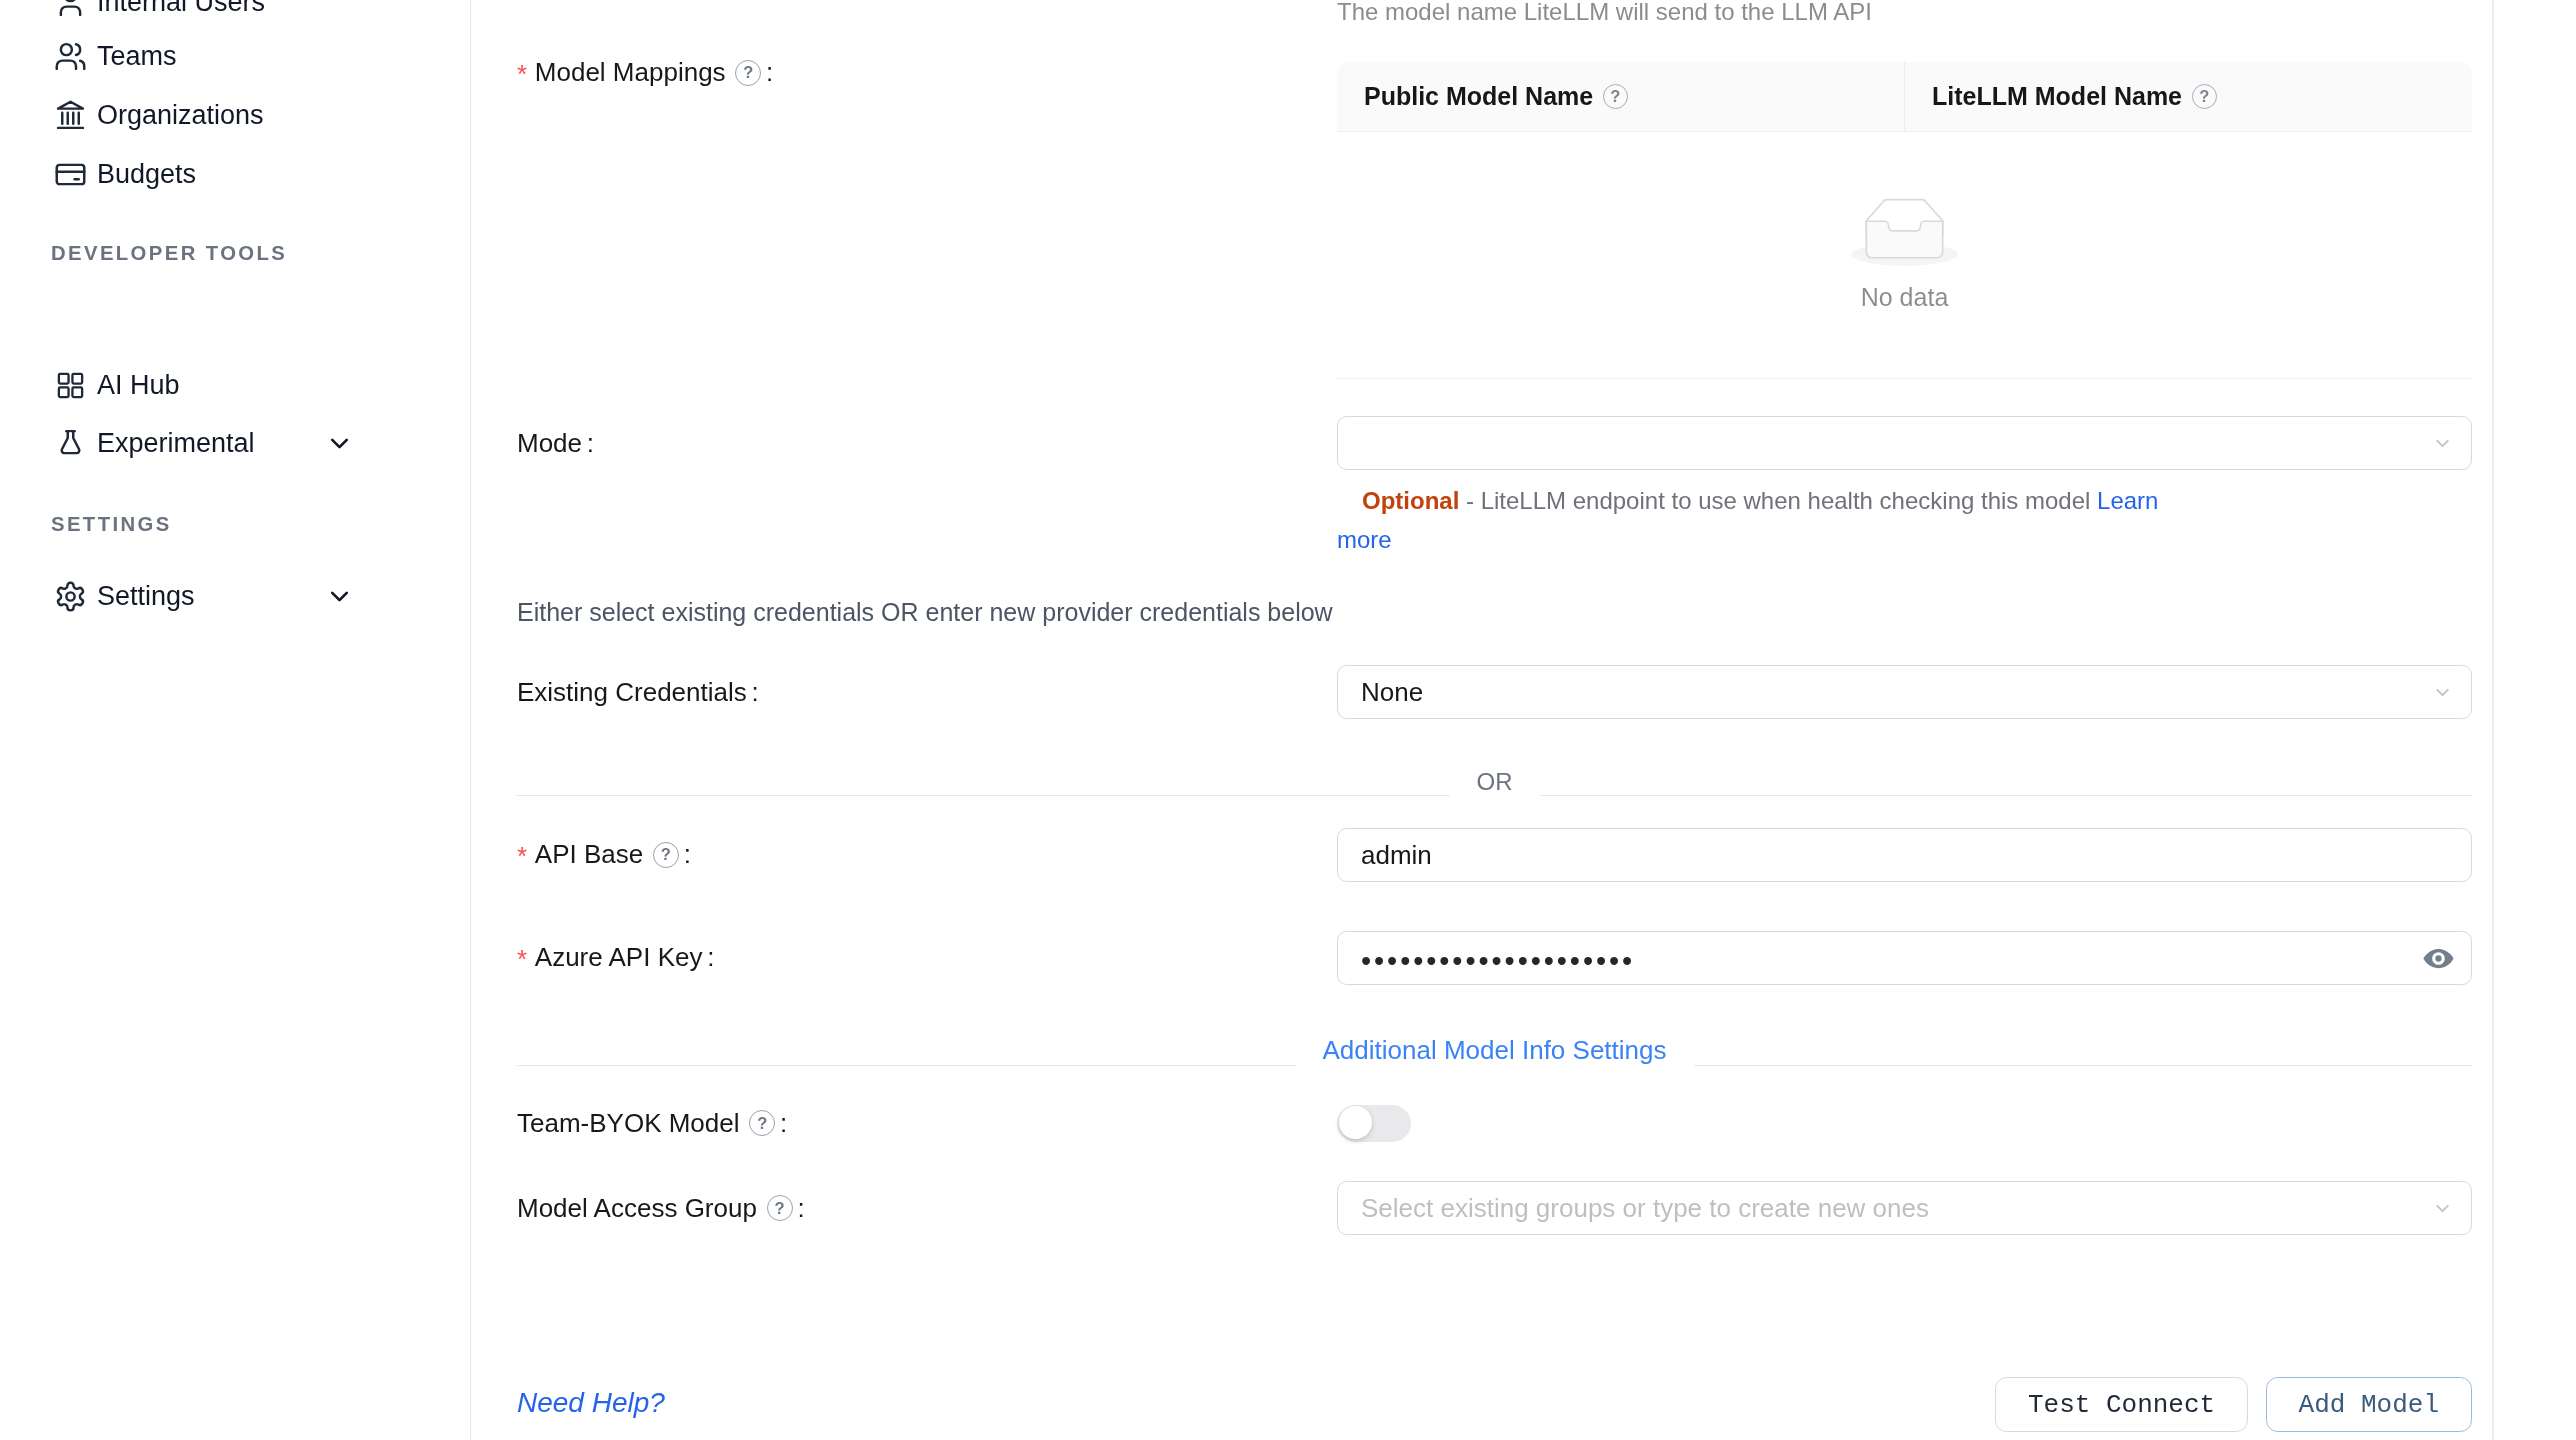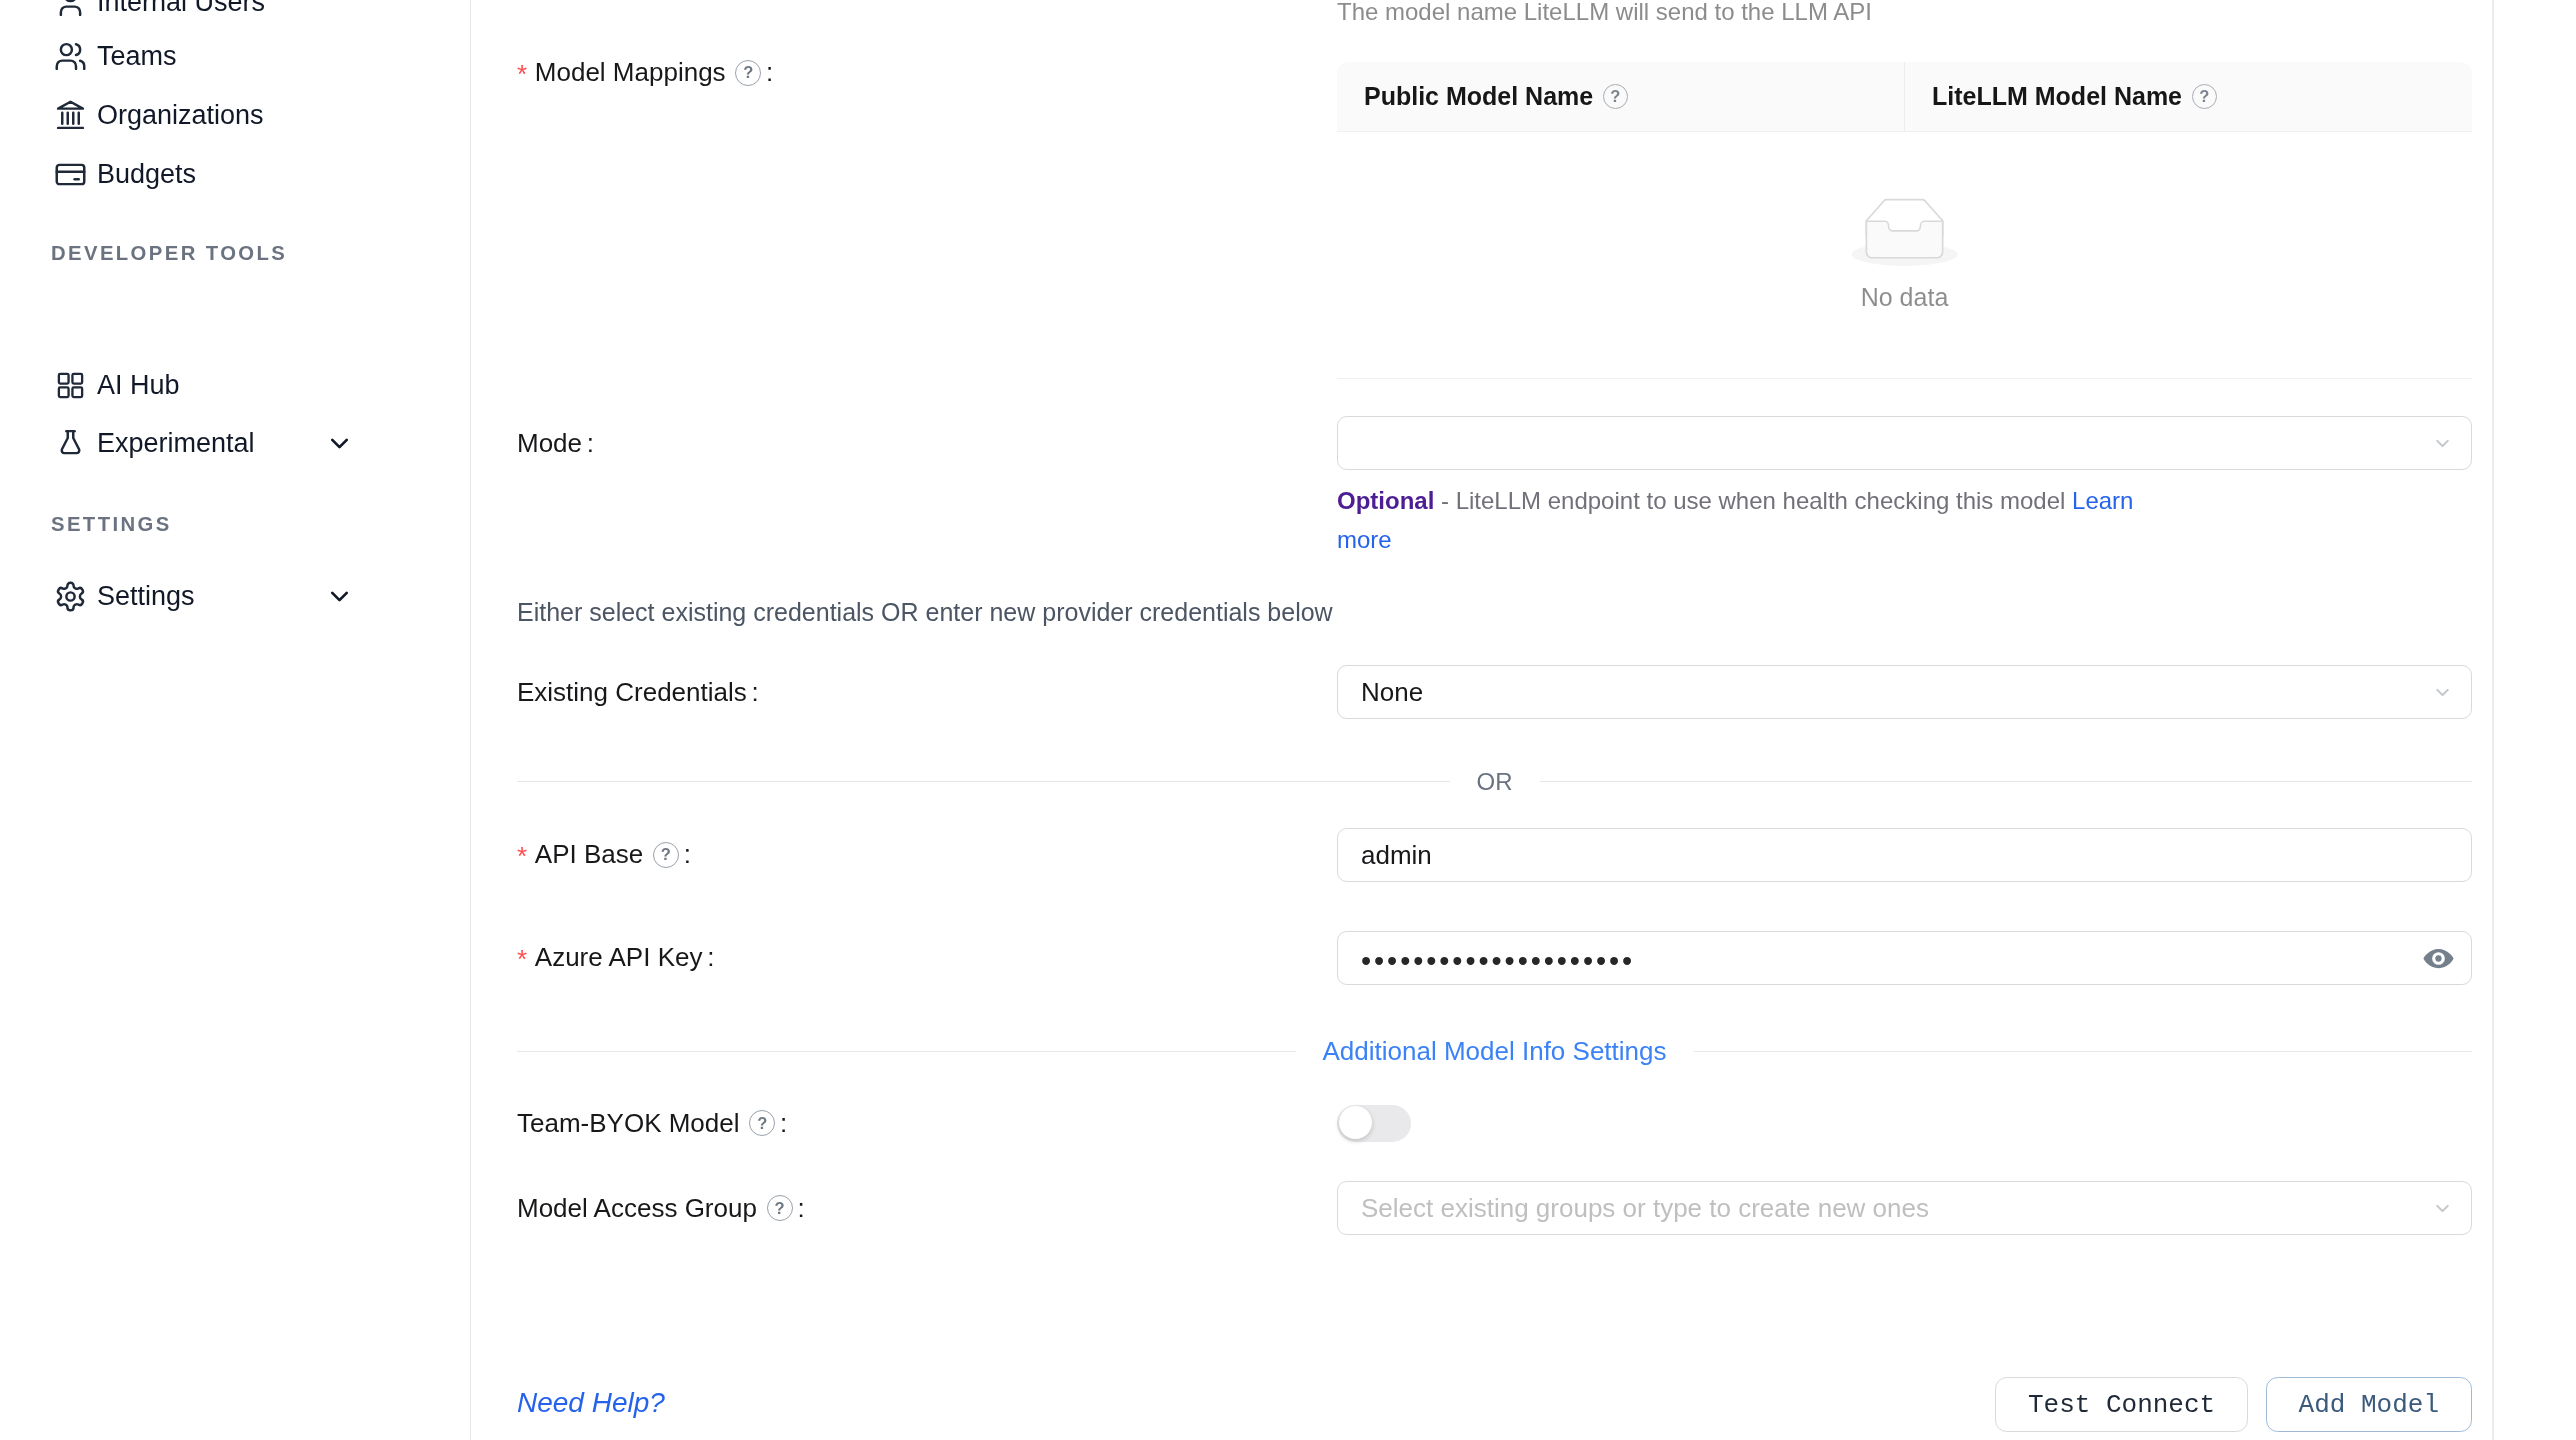--- a/index.html
+++ b/index.html
@@ -49,26 +49,26 @@
   .map-th { flex:1; display:flex; align-items:center; padding-left:27px; font-size:25px;
             font-weight:700; color:#171717; }
   .map-th + .map-th { border-left:1px solid #ededed; }
   .map-th .qmark { border-color:#a6adb5; color:#7b848d; width:25px; height:25px; }
   .map-body { height:247px; border-bottom:1px solid #f0f0f0; display:flex; flex-direction:column;
               align-items:center; justify-content:center; }
   .nodata-text { margin-top:17.4px; font-size:25px; color:rgba(0,0,0,0.45); }
 
   .help-block { position:absolute; left:866px; top:481px; max-width:852px;
                 font-size:24px; line-height:39px; color:#71717a; }
-  .help-block b { color:#4c1d95; }
+  .help-block b { color:#c2410c;margin-left:25px; }
   a.link { color:#2563eb; text-decoration:none; cursor:pointer; }
 
   .note-line { position:absolute; left:46px; top:598px; font-size:25px; color:#4b5563; }
 
-  .divider { position:absolute; left:46px; right:104px; display:flex; align-items:center; }
+  .divider { position:absolute; left:46px; right:104px; display:flex; align-items:flex-end; }
   .divider .dline { flex:1; height:1.5px; background:#e5e7eb; }
   .divider .dtext { padding:0 27px; font-size:24px; color:#6b7280; white-space:nowrap; }
   .divider.sect .dtext { font-size:26px; color:#3b82f6; }
 
   .masked { font-size:29px; letter-spacing:2.9px; color:#27272a; line-height:54px;
             overflow:hidden; white-space:nowrap; margin-top:5.8px; }
   .eye-btn { position:absolute; right:17.4px; top:10.7px; width:33px; height:33px; cursor:pointer; }
 
   .toggle { position:relative; width:74px; height:37px; border-radius:18.4px; background:#e9e9ec;
             cursor:pointer; flex:none; }

